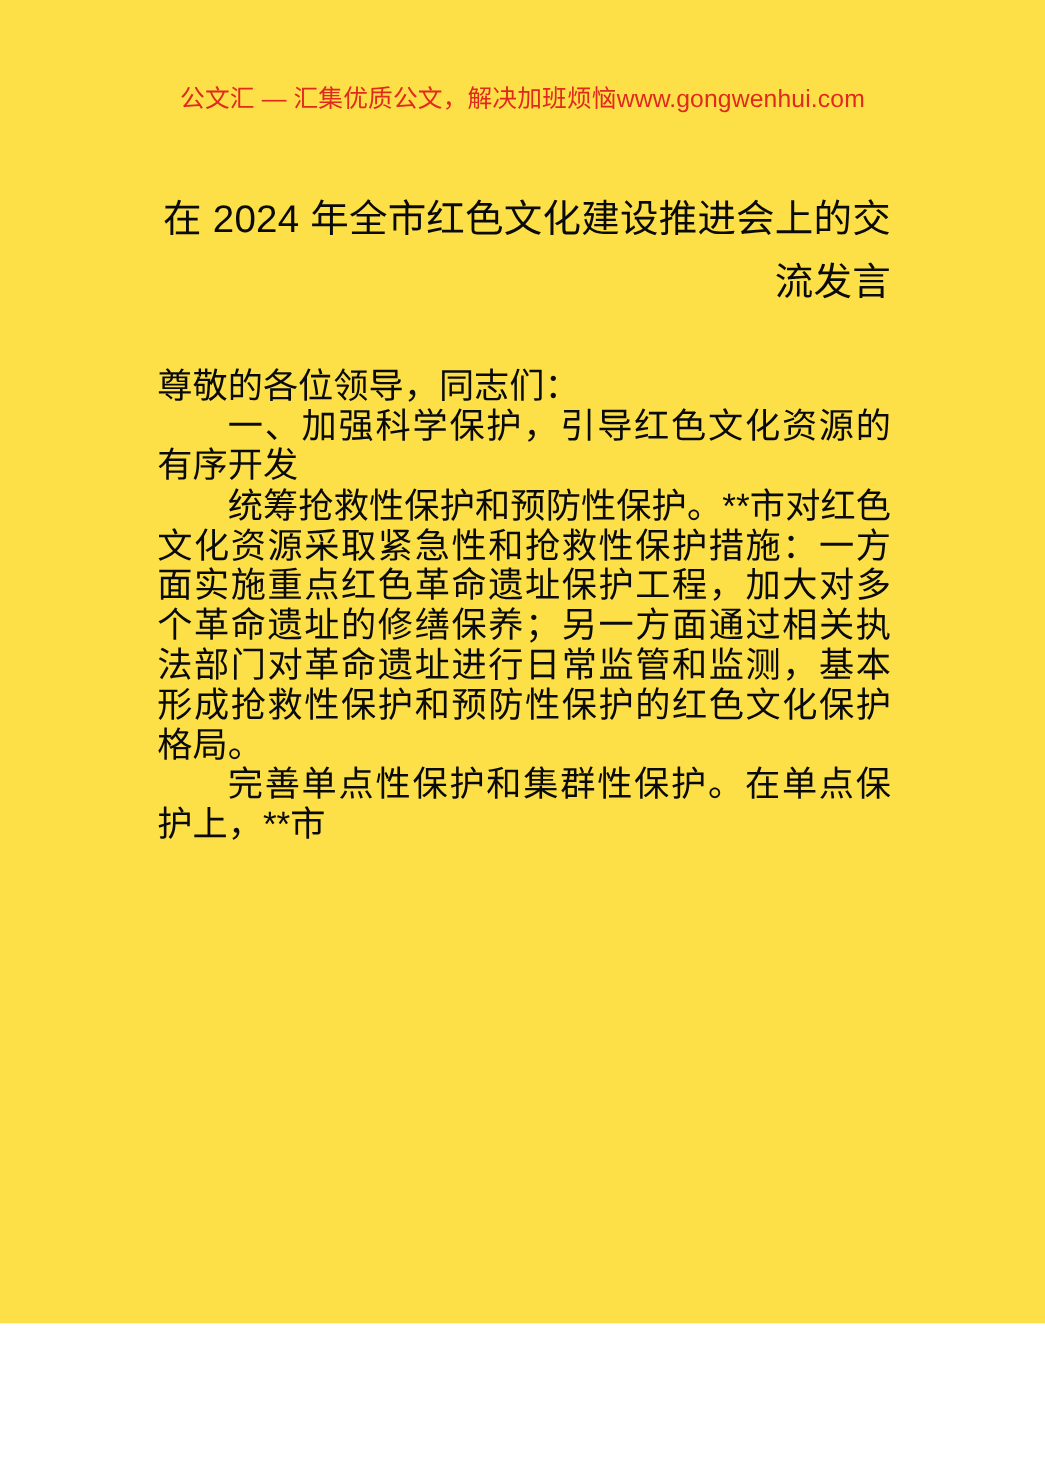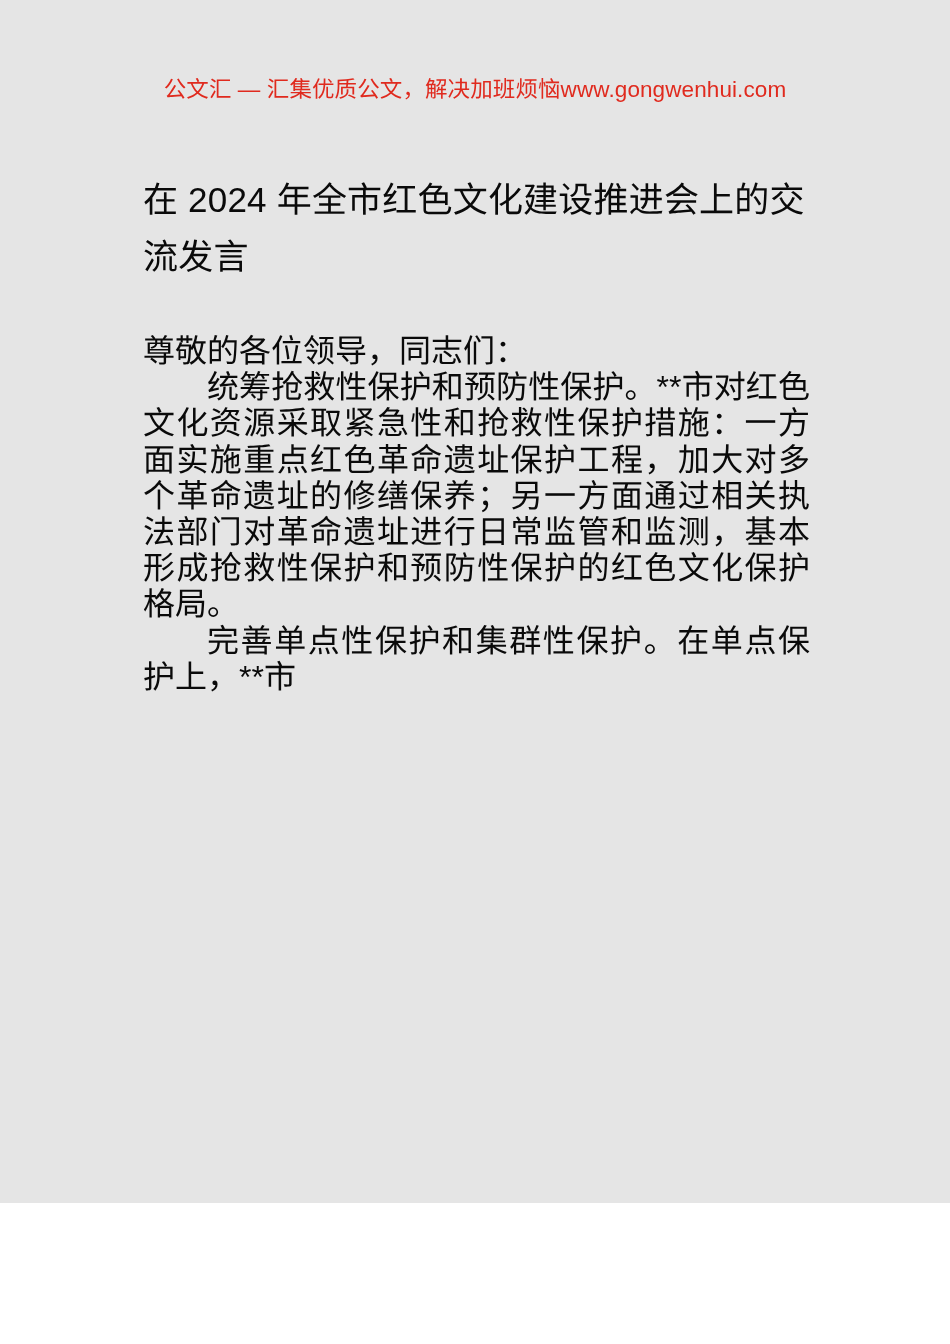--- a/index.html
+++ b/index.html
@@ -17,21 +17,21 @@
     color: #000000;
     -webkit-font-smoothing: antialiased;
   }
 
   
   .page {
     width: 950px;
     height: 1344px;
     box-sizing: border-box;
     position: relative;
-    background: #e5e5e5;
+    background: #fde047;
   }
 
   
   .site-banner {
     position: absolute;
     top: 78px;
     left: 0;
     width: 950px;
     text-align: center;
     line-height: 1.1;
@@ -51,21 +51,21 @@
     color: #e02a1e;
     letter-spacing: 0.1px;
   }
 
   
   .doc-title {
     position: absolute;
     top: 172px;
     left: 143px;
     width: 667px;
-    text-align: left;
+    text-align: right;
     font-family: "Liberation Sans", "DejaVu Sans", sans-serif;
     font-size: 35px;
     font-weight: 400;
     line-height: 1.62;
     color: #0a0a0a;
     letter-spacing: 0.2px;
   }
 
   
   .doc-body {
@@ -117,20 +117,21 @@
     <span class="banner-text">公文汇 — 汇集优质公文，解决加班烦恼</span><span class="banner-url">www.gongwenhui.com</span>
   </div>
 
   <div class="doc-title">在 2024 年全市红色文化建设推进会上的交流发言</div>
 
   <div class="doc-body">
 
     <p class="salutation">尊敬的各位领导，同志们：</p>
 
 
+    <p class="heading">一、加强科学保护，引导红色文化资源的有序开发</p>
 
 
 
     <p class="indent">统筹抢救性保护和预防性保护。**市对红色文化资源采取紧急性和抢救性保护措施：一方面实施重点红色革命遗址保护工程，加大对多个革命遗址的修缮保养；另一方面通过相关执法部门对革命遗址进行日常监管和监测，基本形成抢救性保护和预防性保护的红色文化保护格局。</p>
 
     <p class="indent">完善单点性保护和集群性保护。在单点保护上，**市</p>
 
   </div>
 
   <div class="page-clip"></div>

